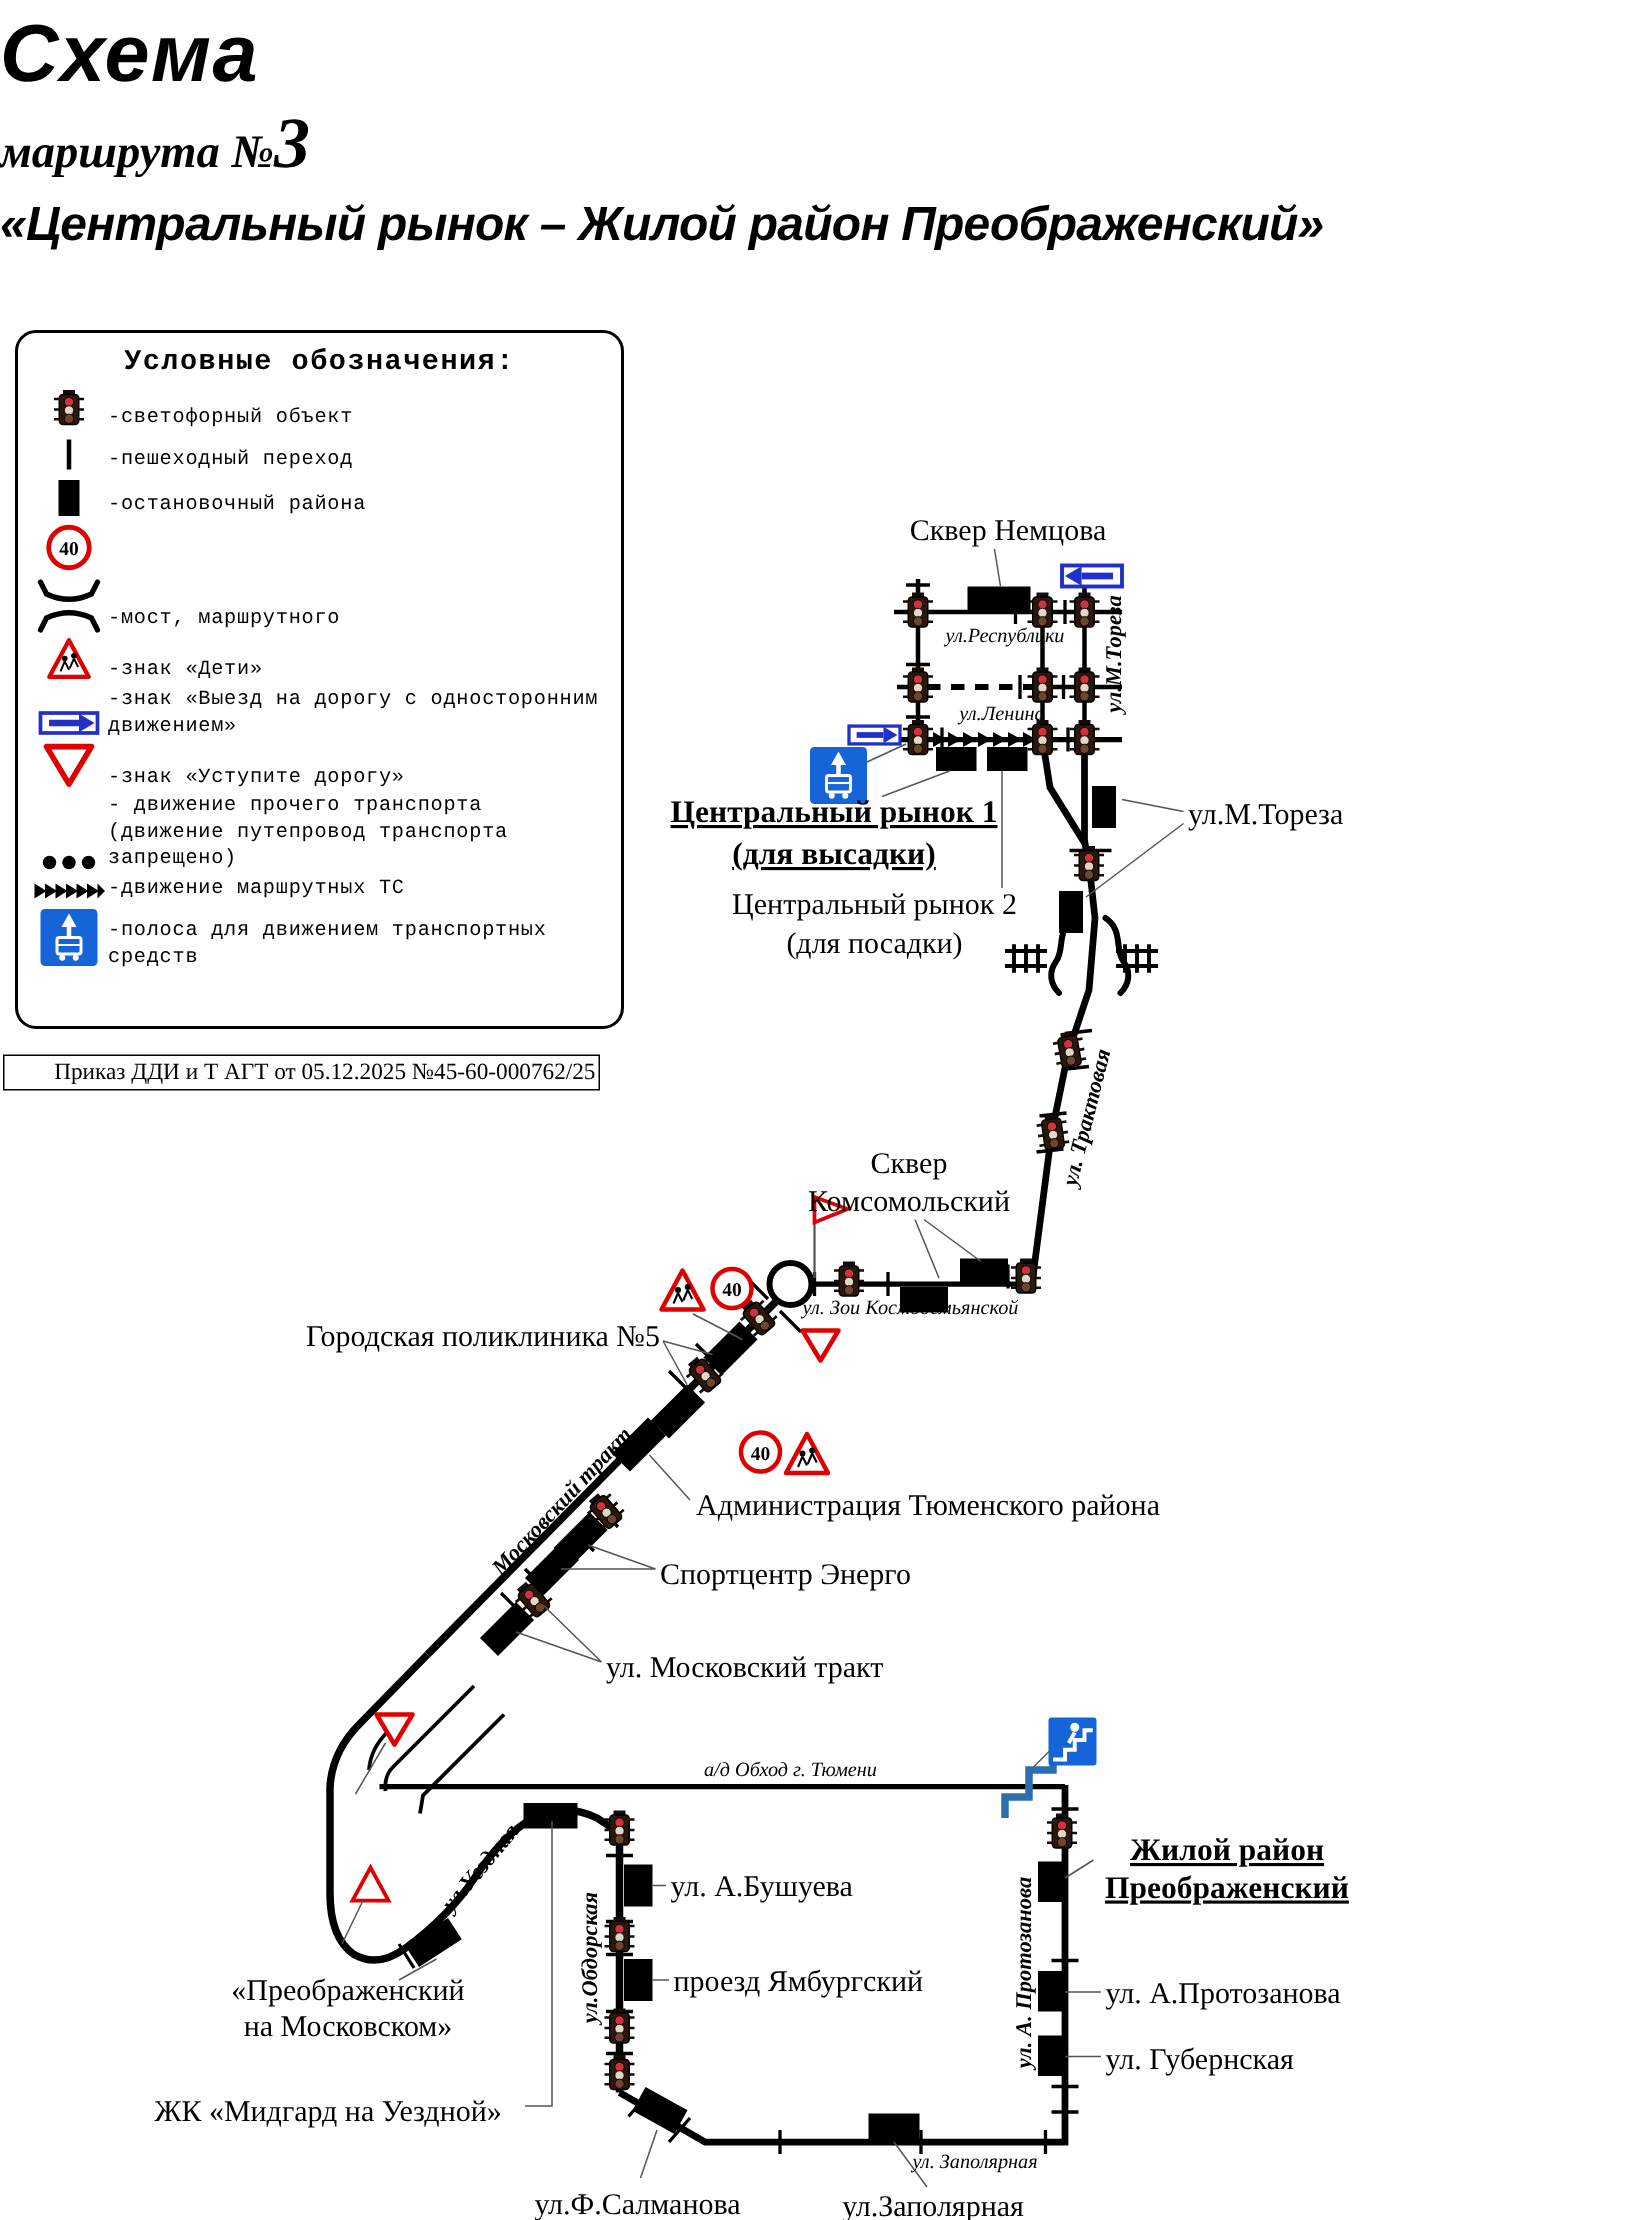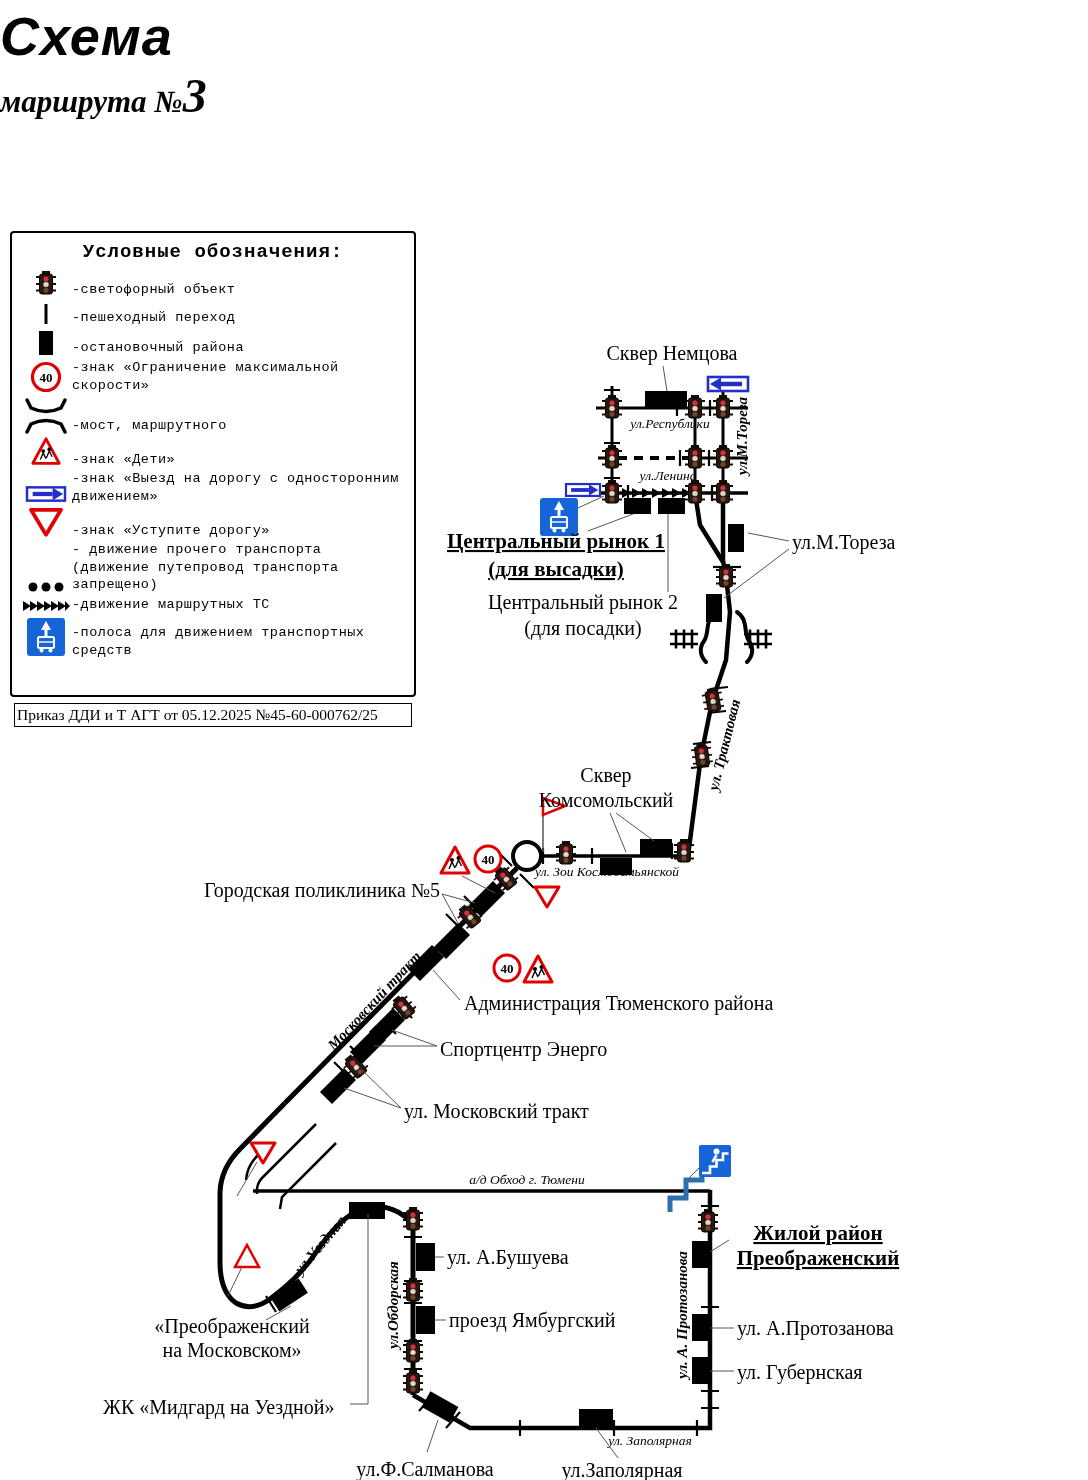--- a/index.html
+++ b/index.html
@@ -6,30 +6,30 @@
   #page{position:relative;width:1088px;height:1480px;background:#fff;overflow:hidden;
         font-family:"Liberation Serif",serif;color:#000;}
   
   #title-block{position:absolute;left:0;top:0;width:1088px;text-align:left;
                font-family:"Liberation Sans",sans-serif;font-style:italic;font-weight:bold;}
   #title-main{font-size:54px;line-height:60px;margin-top:6px;letter-spacing:1px;}
   #title-line2{font-size:31px;margin-top:2px;font-family:Liberation Serif, serif;}
   #title-line2 .route-no{font-size:48px;}
   #title-line3{font-size:32px;margin-top:8px;letter-spacing:-0.5px;}
   
-  #legend{position:absolute;left:10px;top:231px;width:406px;height:466px;
-          border:2.5px solid #000;border-radius:4px;background:#fff;box-sizing:border-box;
+  #legend{position:absolute;left:10px;top:220px;width:406px;height:466px;
+          border:2.5px solid #000;border-radius:14px;background:#fff;box-sizing:border-box;
           font-family:"Liberation Mono",monospace;padding:6px 8px 4px 8px;}
   #legend-title{text-align:center;font-weight:bold;font-size:19px;letter-spacing:1px;margin:2px 0 6px 0;}
   .lg-row{display:flex;align-items:flex-end;margin-bottom:2px;}
   .lg-icon{width:52px;min-width:52px;display:flex;justify-content:center;align-items:center;}
   .lg-label{font-size:13.5px;line-height:1.3;letter-spacing:0.5px;white-space:pre-wrap;}
   
-  #order-box{position:absolute;left:14px;top:703px;width:392px;border:1.5px solid #000;
-             background:#fff;text-align:left;font-size:15.5px;line-height:20px;padding:1px 2px;}
+  #order-box{position:absolute;left:2px;top:703px;width:392px;border:1.5px solid #000;
+             background:#fff;text-align:right;font-size:15.5px;line-height:20px;padding:1px 2px;}
   
   .lbl{font-family:"Liberation Serif",serif;font-size:20px;fill:#000;}
   .lbl-b{font-family:"Liberation Serif",serif;font-size:21px;font-weight:bold;fill:#000;text-decoration:underline;}
   .street{font-family:"Liberation Serif",serif;font-style:italic;font-size:13.5px;fill:#000;}
   .street-b{font-family:"Liberation Serif",serif;font-style:italic;font-weight:bold;font-size:15px;fill:#000;}
   .leader{stroke:#555;stroke-width:1;fill:none;}
   .road3{stroke:#000;stroke-width:3;fill:none;}
   .road35{stroke:#000;stroke-width:3.5;fill:none;}
   .road4{stroke:#000;stroke-width:4.5;fill:none;}
   .road5{stroke:#000;stroke-width:5;fill:none;}
@@ -292,20 +292,21 @@
       <text class="lbl-b" x="818" y="1265" text-anchor="middle">Преображенский</text>
       <text class="lbl" x="737" y="1335" text-anchor="start">ул. А.Протозанова</text>
       <text class="lbl" x="737" y="1379" text-anchor="start">ул. Губернская</text>
       <text class="street-b" transform="translate(687,1315) rotate(-90)" text-anchor="middle" font-size="13.5">ул. А. Протозанова</text>
     </g>
   </svg>
 
   <div id="title-block">
     <div id="title-main">Схема</div>
     <div id="title-line2"><span>маршрута №</span><span class="route-no">3</span></div>
+    <div id="title-line3">«Центральный рынок – Жилой район Преображенский»</div>
   </div>
 
   <div id="legend">
     <div id="legend-title">Условные обозначения:</div>
 
     <div class="lg-row">
       <span class="lg-icon">
         <svg width="30" height="30" viewBox="-15 -15 30 30">
             <use href="#tl"></use>
           </svg>
@@ -331,21 +332,20 @@
       <span class="lg-label">-остановочный района</span>
     </div>
 
     <div class="lg-row">
       <span class="lg-icon">
         <svg width="34" height="34" viewBox="-17 -17 34 34">
             <circle r="13.5" fill="#fff" stroke="#e00000" stroke-width="3.2"></circle>
             <text class="sign40t" y="5">40</text>
           </svg>
         </span>
-      <span class="lg-label">-знак «Ограничение максимальной скорости»</span>
     </div>
 
     <div class="lg-row">
       <span class="lg-icon">
         <svg width="44" height="38" viewBox="-22 -19 44 38">
           <path d="M-19,-15 L-15,-7 Q0,0 15,-7 L19,-15" stroke="#000" stroke-width="3.5" fill="none" stroke-linecap="round"></path>
           <path d="M-19,17 L-15,9 Q0,2 15,9 L19,17" stroke="#000" stroke-width="3.5" fill="none" stroke-linecap="round"></path>
         </svg>
         </span>
       <span class="lg-label">-мост, маршрутного</span>

